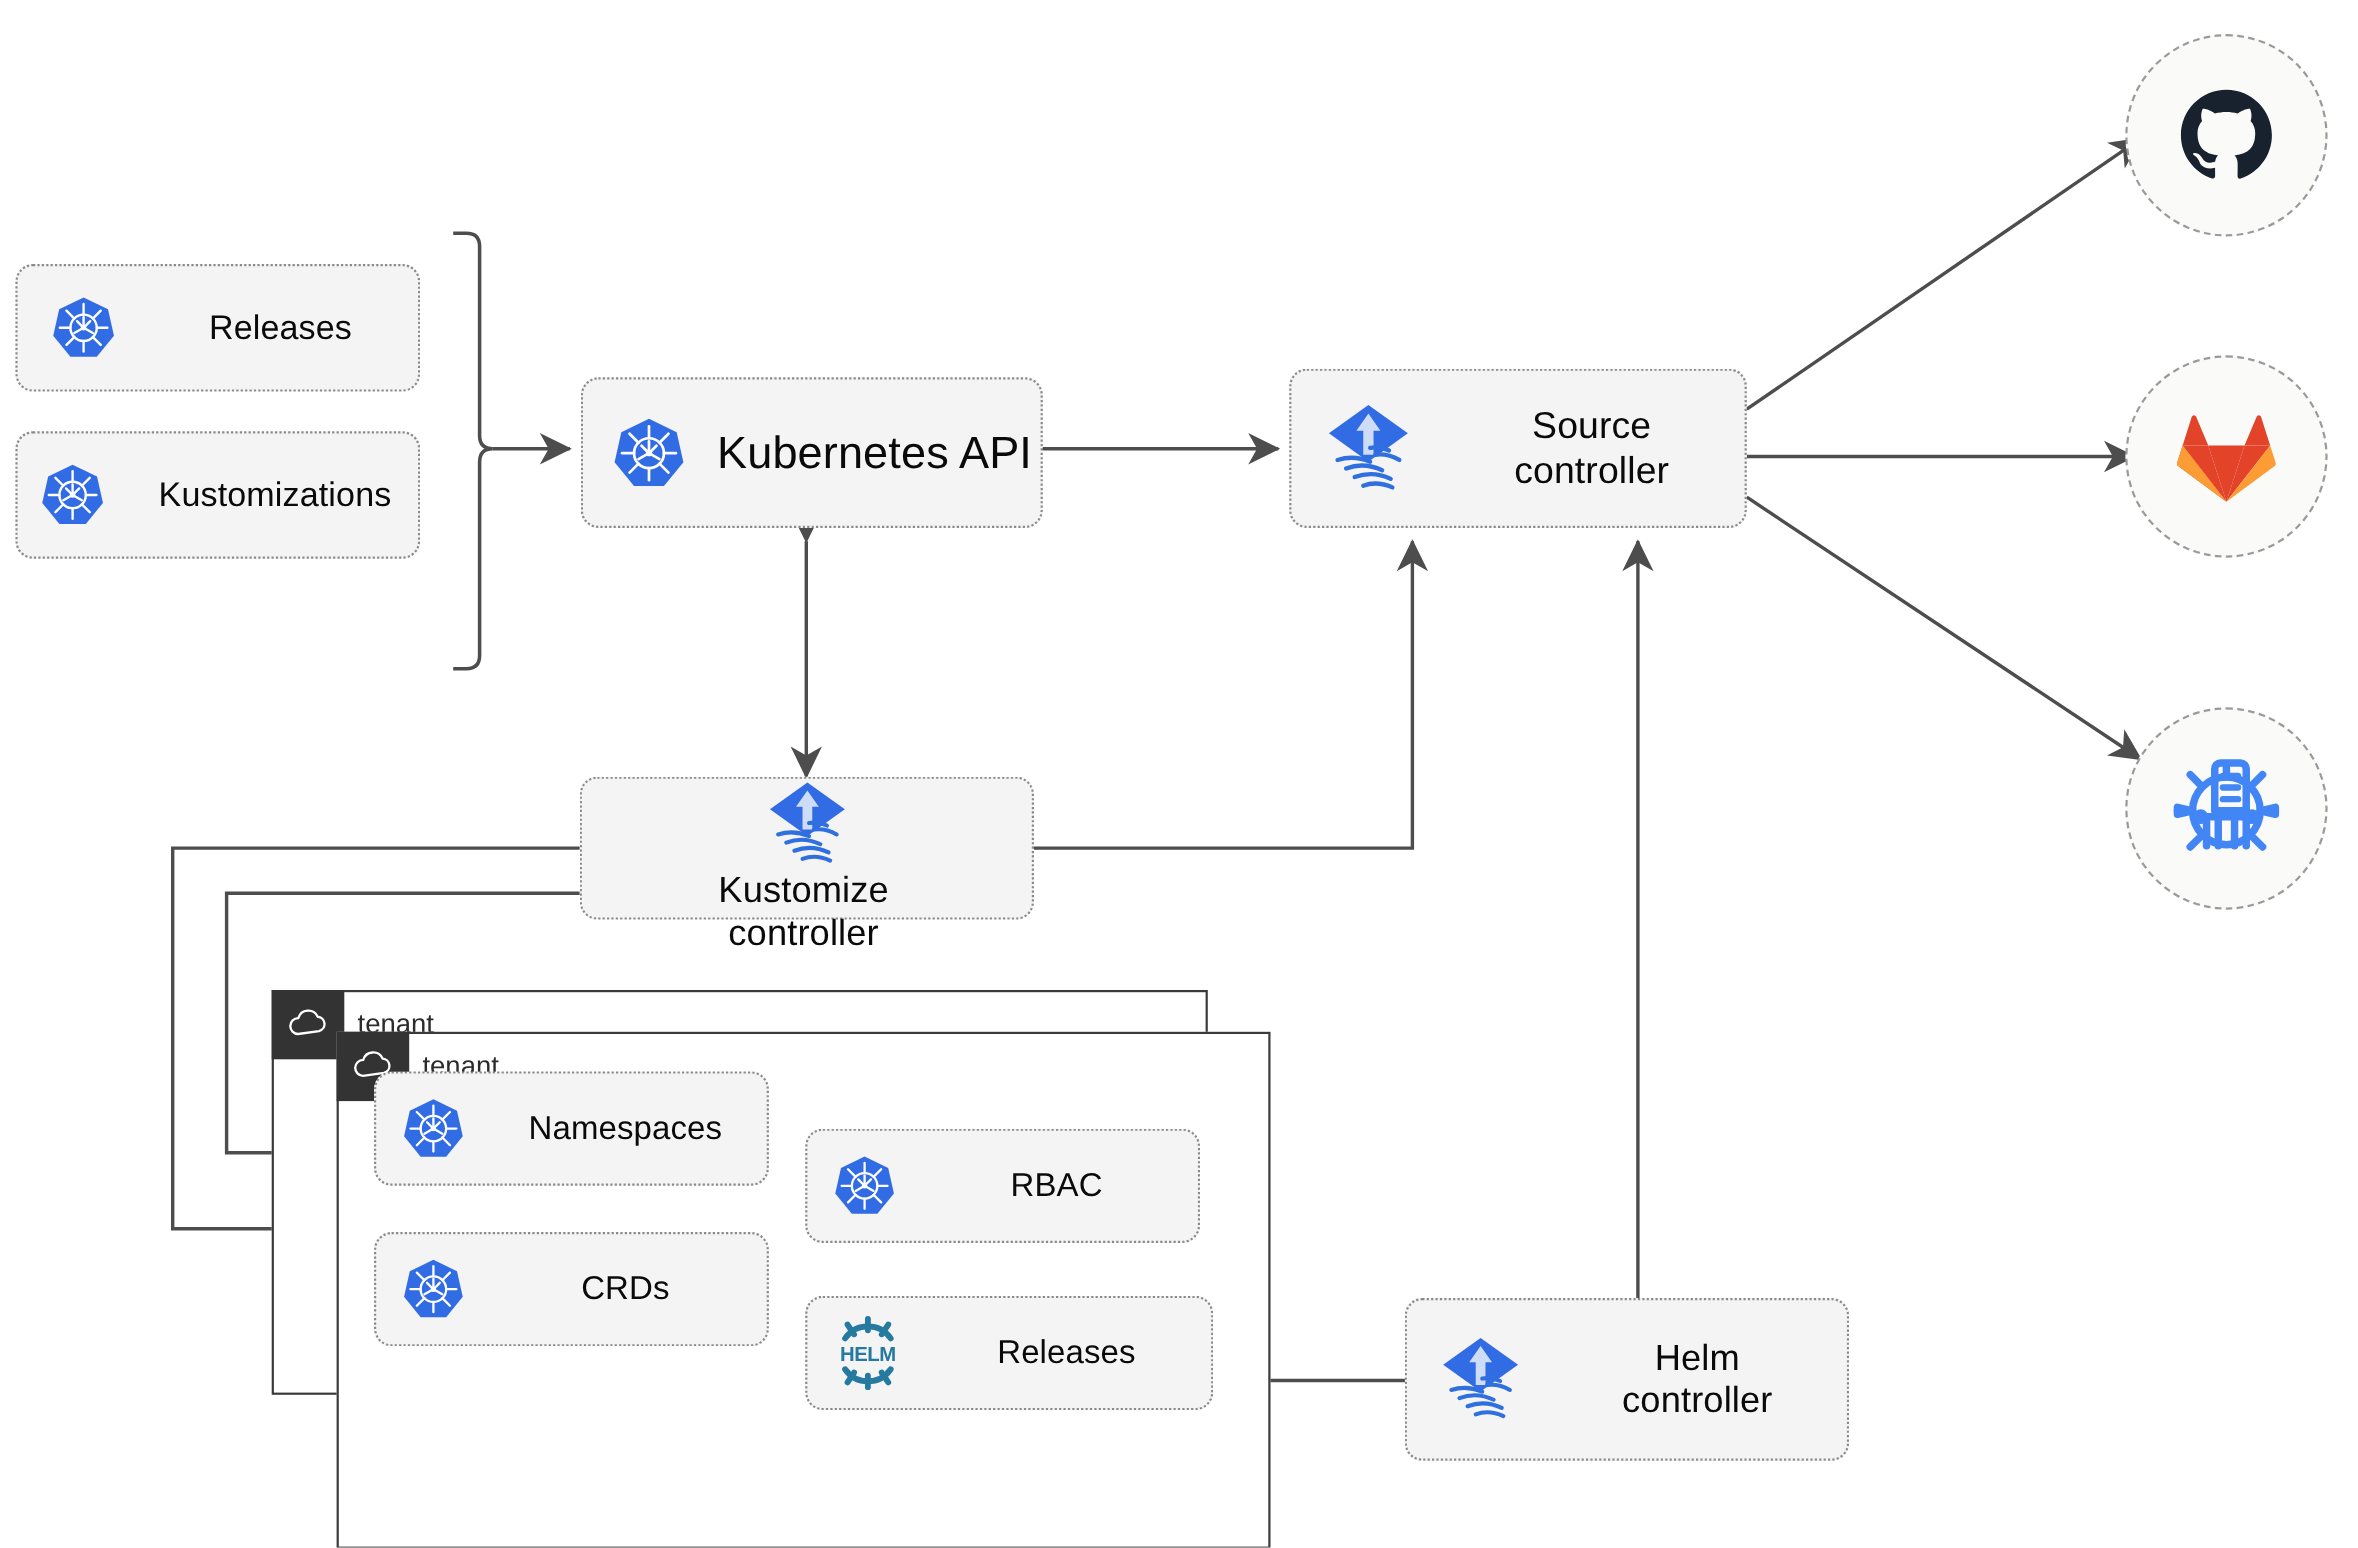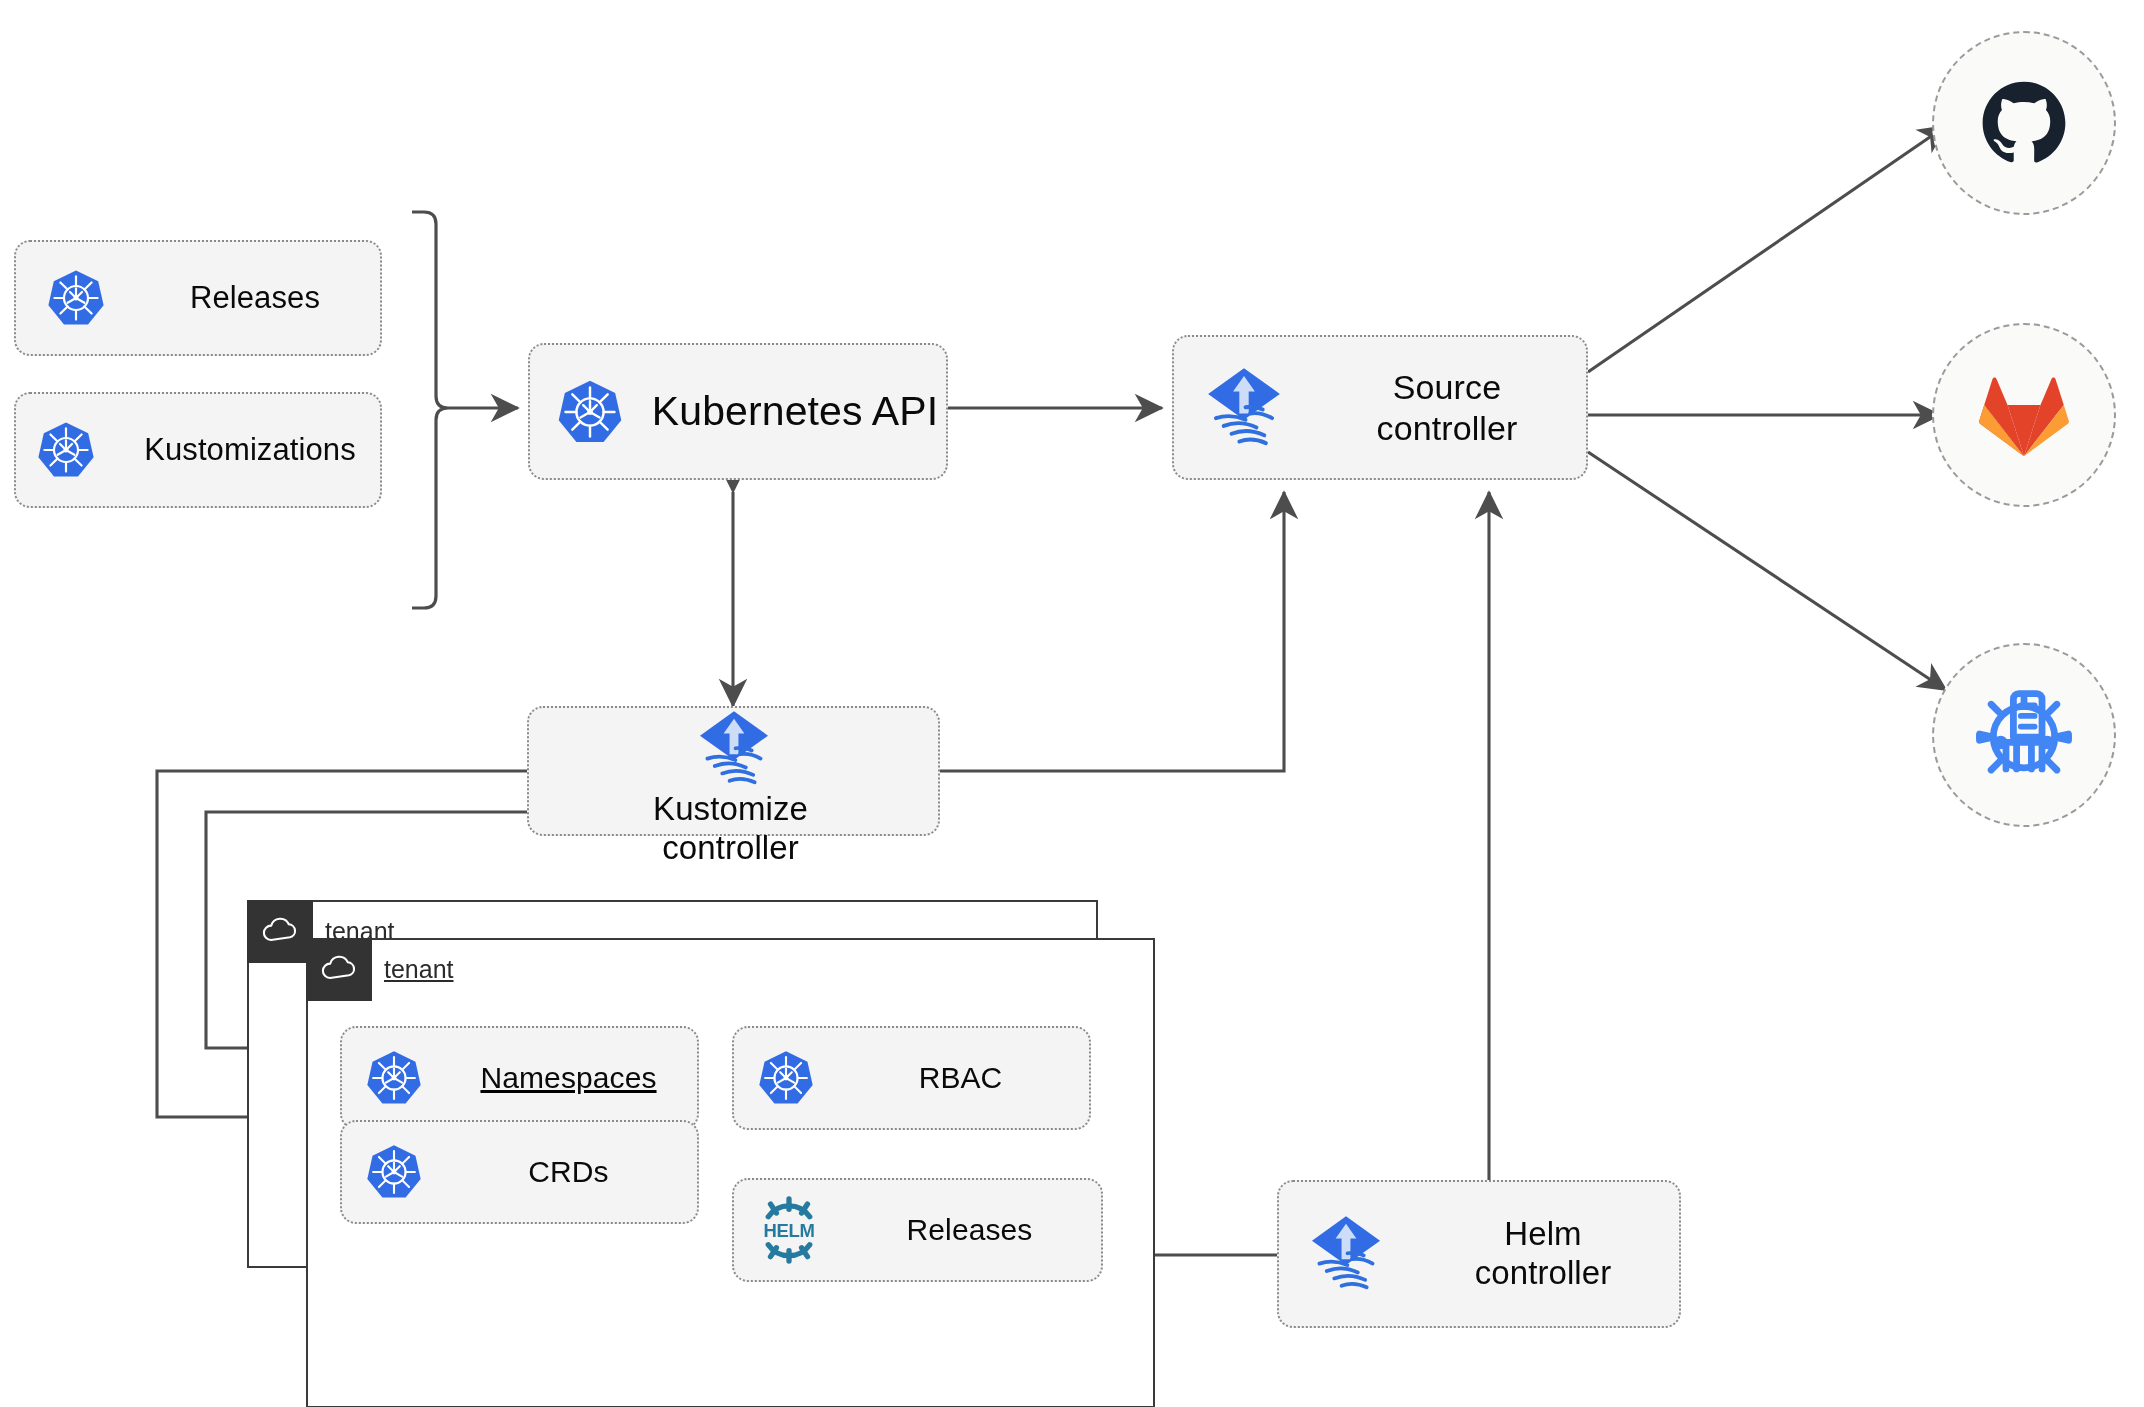--- a/index.html
+++ b/index.html
@@ -39,21 +39,21 @@
     border:2.4px solid #3a3a3a;box-sizing:border-box;
   }
   .tenant .tab{
     position:absolute;left:-2.4px;top:-2.4px;
     height:63px;display:flex;align-items:center;
     background:#333333;color:#ffffff;
     padding:0 14px;
   }
   .tenant .tabname{
     position:absolute;height:63px;display:flex;align-items:center;
-    color:#2b2b2b;font-size:25px;text-decoration:underline;
+    color:#2b2b2b;font-size:25px;
   }
 </style>
 </head>
 <body>
 
 <div id="stage">
 
   <svg class="layer" viewBox="0 0 2144 1407">
     <defs>
       <marker id="ah" markerWidth="11" markerHeight="11" refX="9.4" refY="5.5" orient="auto" markerUnits="strokeWidth">
@@ -240,21 +240,21 @@
           <path d="M52,54 Q64,52 74,57"></path>
         </g>
       </svg>
     </div>
     <div class="lbl" style="font-size:33px;">
       <div>Helm</div>
       <div>controller</div>
     </div>
   </div>
 
-  <div class="card" style="left:340px;top:1026px;width:359px;height:104px;z-index:25;text-decoration:underline;">
+  <div class="card" style="left:340px;top:974px;width:359px;height:104px;z-index:25;">
     <div class="ico" style="width:104px;">
       <svg width="58" height="58" viewBox="0 0 100 100">
         <path d="M50,4 L87,22 L96,62 L70,94 L30,94 L4,62 L13,22 Z" fill="#326ce5"></path>
         <g fill="none" stroke="#ffffff" stroke-width="3.6" stroke-linecap="round">
           <circle cx="50" cy="50" r="20"></circle>
           <circle cx="50" cy="50" r="4.2" fill="#ffffff" stroke="none"></circle>
           <path d="M50,30 L50,14"></path>
             <path d="M50,70 L50,86"></path>
           <path d="M30,50 L14,50"></path>
             <path d="M70,50 L86,50"></path>

